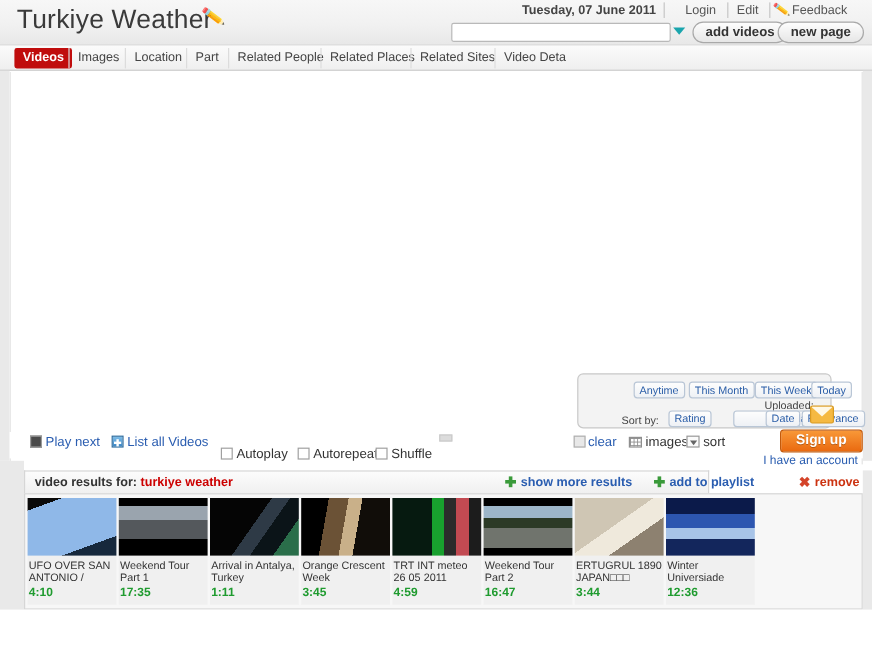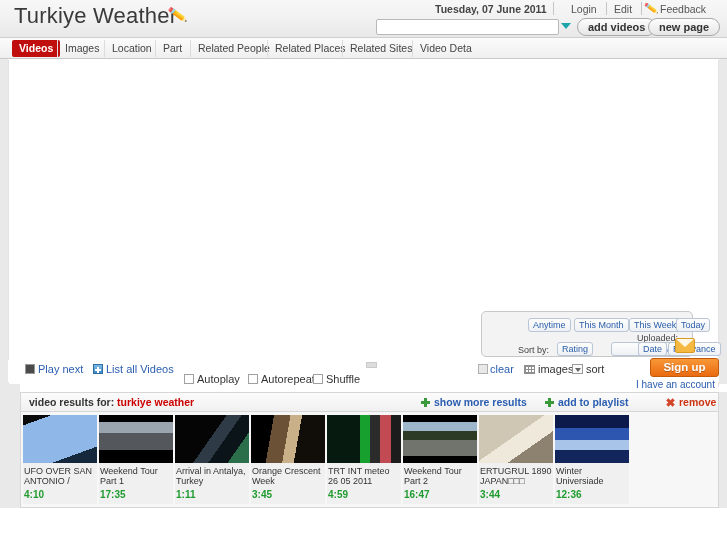--- a/index.html
+++ b/index.html
@@ -172,21 +172,21 @@
     color: #fff; font-size: 11.5px; font-weight: bold; text-align: center;
     line-height: 17px; cursor: pointer;
     text-shadow: 0 1px 0 rgba(0,0,0,.25);
   }
   #have-account-link {
     position: absolute; left: 636px; top: 379px; font-size: 10px; color: #2a5db0; cursor:pointer;
   }
 
   
   .resultsbar {
-    position: absolute; left: 20px; top: 392px; width: 699px; height: 19px;
+    position: absolute; left: 20px; top: 392px; width: 571px; height: 19px;
     background: linear-gradient(to bottom,#fcfcfc,#f0f0f0);
     border: 1px solid #d6d6d6; border-bottom: none;
   }
   .results-label { position:absolute; left:8px; top:3px; font-size:10.5px; font-weight:bold; color:#333; }
   .results-query { color:#cc0000; font-weight:bold; }
   .greenplus {
     display:inline-block; width:9px;height:9px; position:relative; vertical-align:-1px; margin-right:4px;
   }
   .greenplus::before,.greenplus::after{content:"";position:absolute;background:#3a9a3a;}
   .greenplus::before{left:0;top:3px;width:9px;height:3px;}

